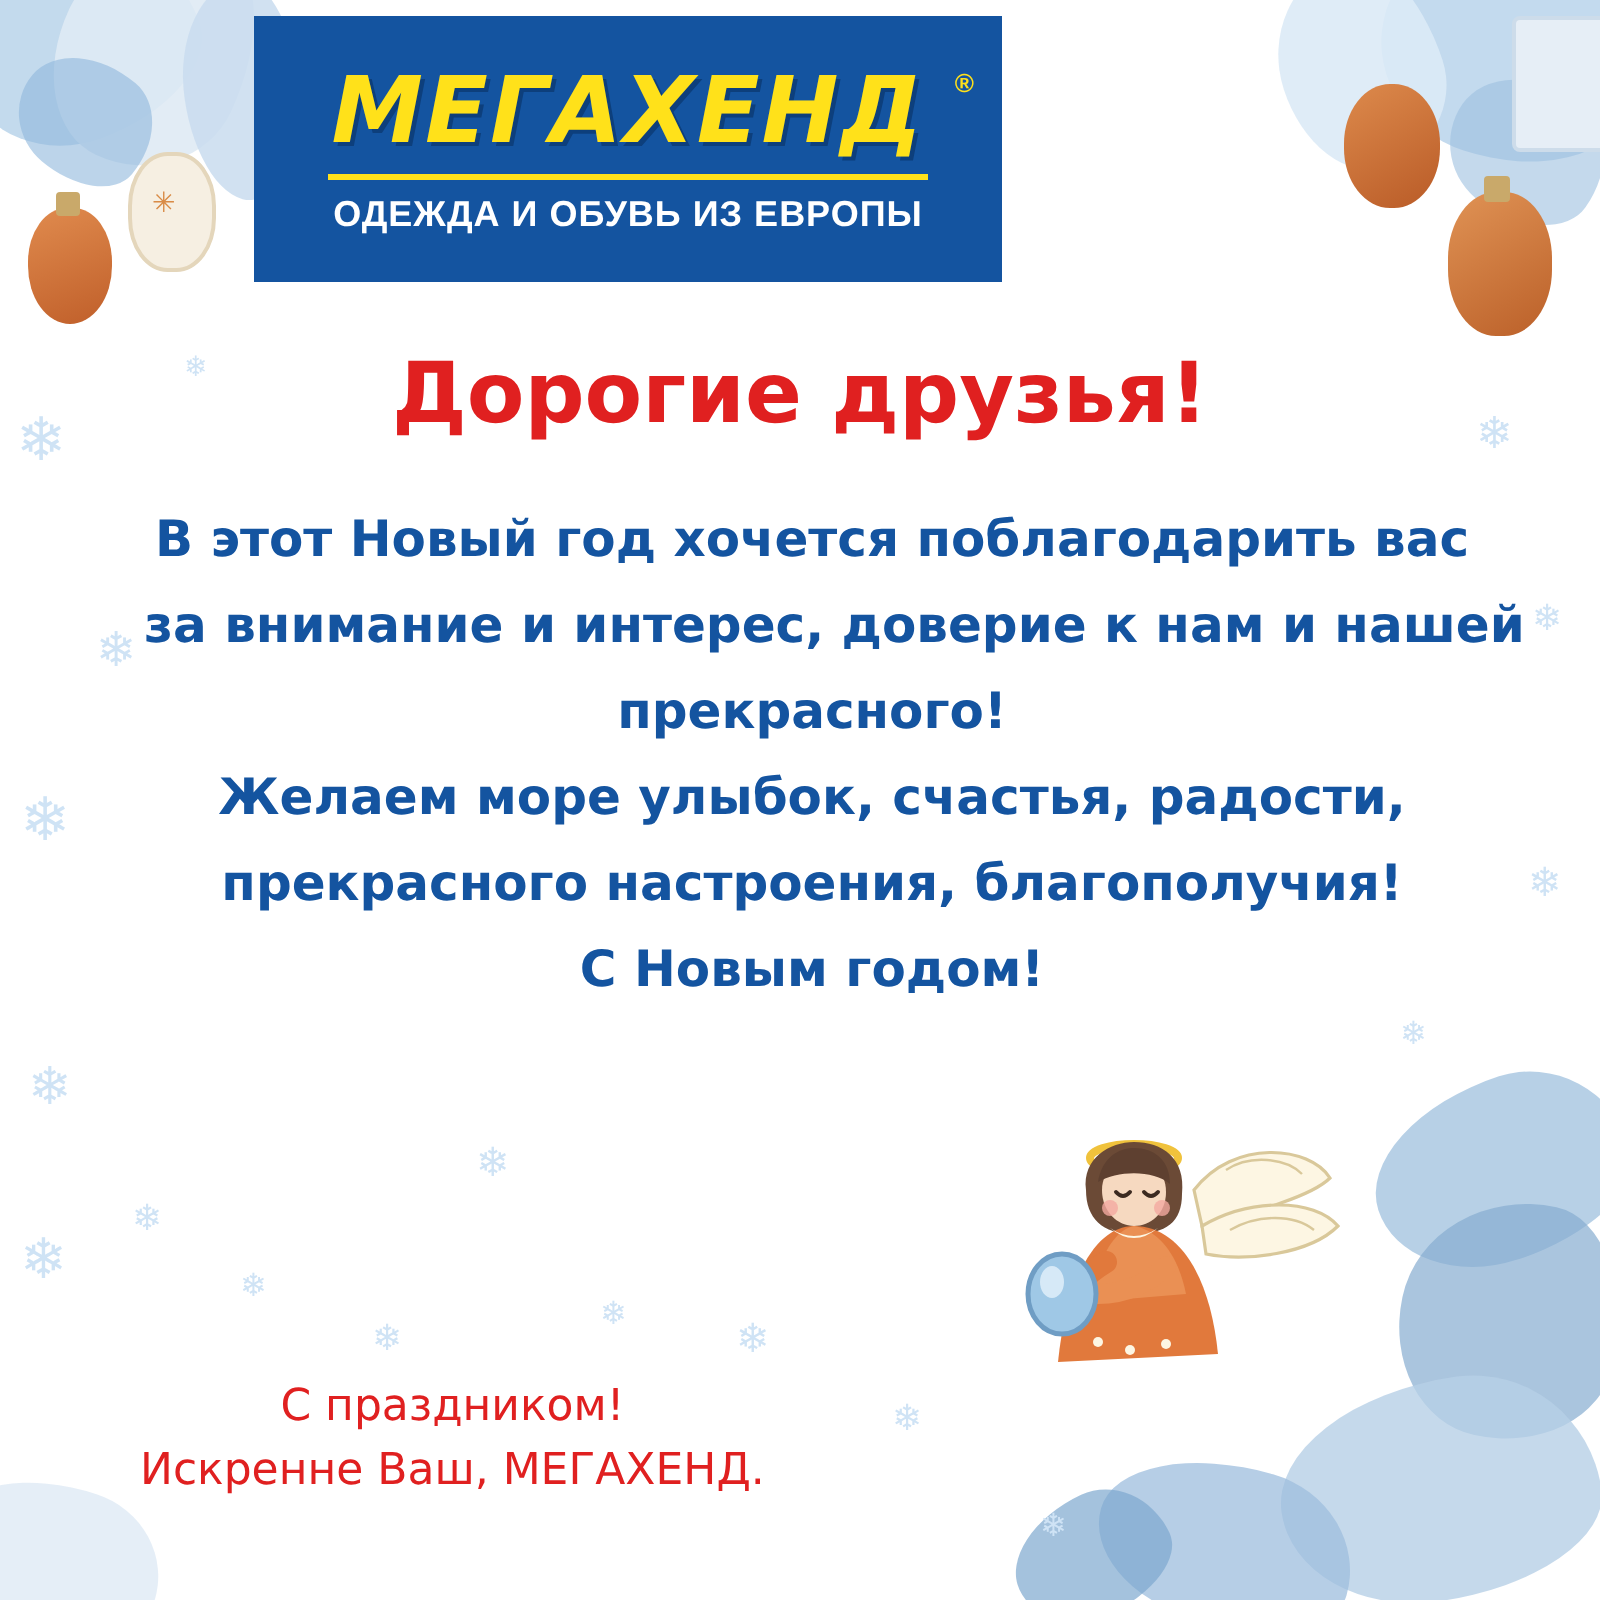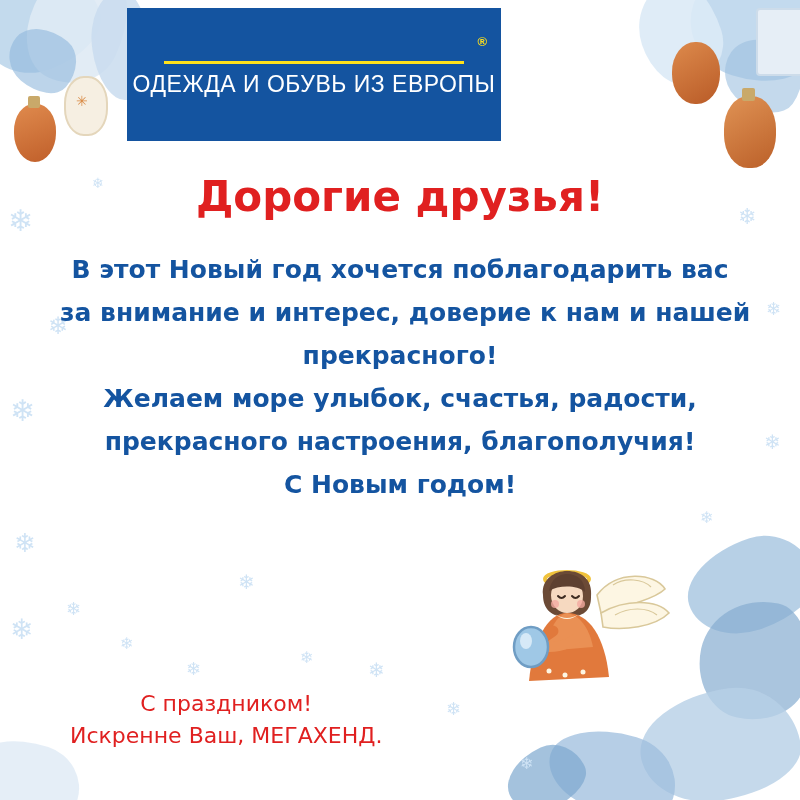--- a/index.html
+++ b/index.html
@@ -86,22 +86,22 @@
     font-weight: bold;
   }
   #logo-divider {
     width: 300px;
     height: 3px;
     background: #ffe11a;
     margin: 9px 0 7px 0;
   }
   #logo-tagline {
     color: #ffffff;
-    font-weight: normal;
-    font-size: 23px;
+    font-weight: bold;
+    font-size: 18px;
     letter-spacing: 0.5px;
     white-space: nowrap;
   }
 
   
   #greeting-title {
     position: absolute;
     top: 172px;
     left: 0;
     width: 800px;
@@ -121,20 +121,21 @@
     text-align: center;
     color: #1454a0;
     font-family: "DejaVu Sans", sans-serif;
     font-weight: bold;
     font-size: 25px;
     line-height: 43px;
   }
   #message .line {
     display: block;
     white-space: nowrap;
+    margin-left: 12px;
   }
 
   #signature {
     position: absolute;
     left: 70px;
     top: 688px;
     color: #e02020;
     font-family: "DejaVu Sans", sans-serif;
     font-size: 22px;
     line-height: 32px;
@@ -200,20 +201,21 @@
     <span class="snowflake" style="left:446px; top:700px; font-size:18px;">❄</span>
     <span class="snowflake" style="left:92px; top:176px; font-size:14px;">❄</span>
     <span class="snowflake" style="left:738px; top:206px; font-size:22px;">❄</span>
     <span class="snowflake" style="left:766px; top:300px; font-size:18px;">❄</span>
     <span class="snowflake" style="left:764px; top:432px; font-size:20px;">❄</span>
     <span class="snowflake" style="left:700px; top:510px; font-size:16px;">❄</span>
     <span class="snowflake" style="left:520px; top:756px; font-size:16px;">❄</span>
   </div>
 
   <div id="logo-banner">
+    <div id="logo-wordmark">МЕГАХЕНД</div>
     <div id="logo-reg">®</div>
     <div id="logo-divider"></div>
     <div id="logo-tagline">ОДЕЖДА И ОБУВЬ ИЗ ЕВРОПЫ</div>
   </div>
 
   <div id="greeting-title">Дорогие друзья!</div>
 
   <div id="message">
     <span class="line">В этот Новый год хочется поблагодарить вас</span>
     <span class="line">за внимание и интерес, доверие к нам и нашей</span>

